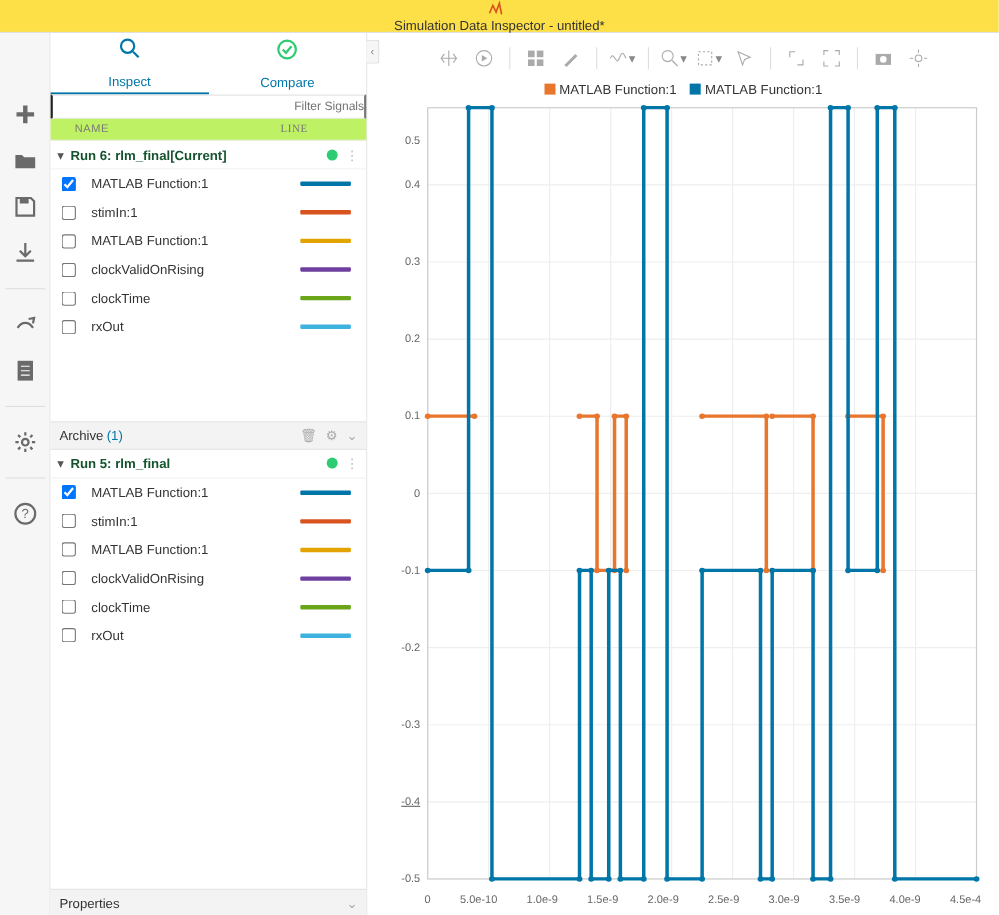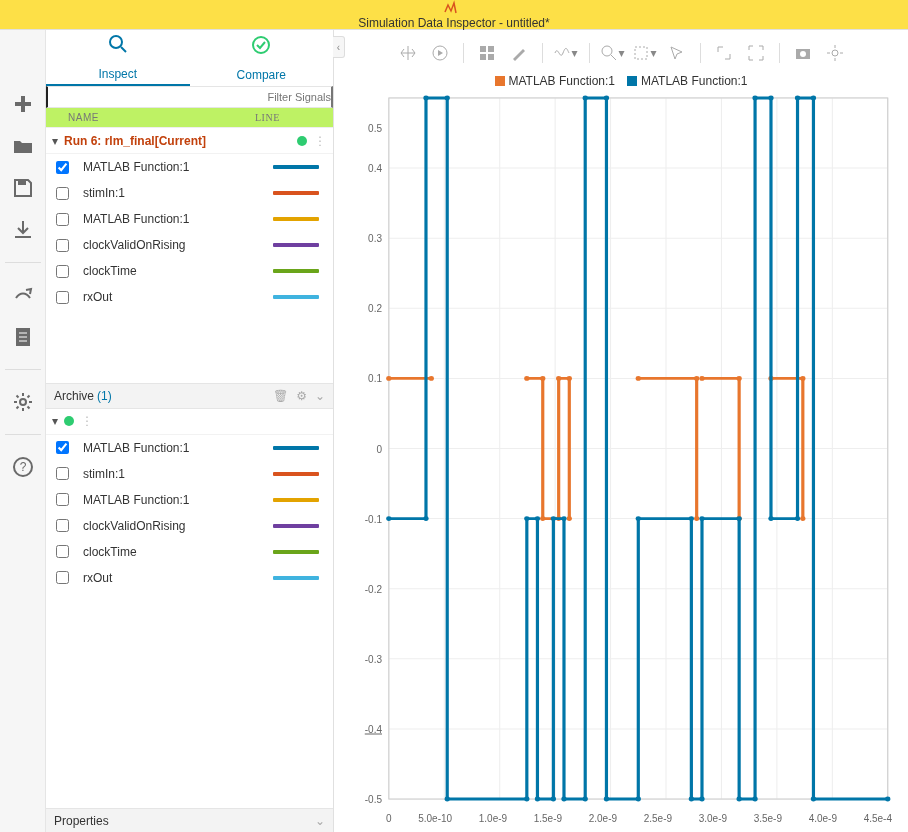--- a/index.html
+++ b/index.html
@@ -16,21 +16,21 @@
 .tabs { display: flex; height: 56px; }
 .tabs .tab { flex: 1; display: flex; flex-direction: column; align-items: center; justify-content: center; gap: 12px; color: #0076a8; font-size: 12px; }
 .tabs .tab.active { border-bottom: 2px solid #0076a8; }
 .tabs .tab .tabicon { width: 22px; height: 22px; display:flex; align-items:center; justify-content:center; }
 .filter { height: 22px; border-bottom: 1px solid #e5e5e5; border-top: 1px solid #e5e5e5; padding: 0 0; display:flex; align-items:center; color:#888; font-size: 11px; text-align: right; }
 .hdr { display:flex; height: 20px; align-items:center; background:#bef264; border-bottom:1px solid #eee; color:#777; font-size:10px; letter-spacing:0.5px; }
 .hdr .col-name { flex:1; padding-left: 22px; }
 .hdr .col-line { width: 78px; font-family: Liberation Serif, serif; }
 .runrow { display:flex; align-items:center; height: 26px; padding: 0 6px; border-bottom:1px solid #f2f2f2; }
 .runrow .chev { width:12px; color:#555; }
-.runrow .runlabel { flex:1; font-weight:bold; font-size:12px; color:#c2410c; }
+.runrow .runlabel { flex:1; font-weight:bold; font-size:12px; color:#14532d; }
 .runrow .statusdot { width:10px; height:10px; border-radius:50%; background:#2ecc71; margin-right:6px; }
 .runrow .more { color:#bbb; width:14px; text-align:center; }
 .sigrow { display:flex; align-items:center; height:26px; padding-left: 10px; }
 .sigrow input[type=checkbox] { width:13px; height:13px; margin-right: 14px; }
 .sigrow .signame { flex:1; font-size:12px; color:#333; }
 .sigrow .lineswatch { width:46px; height:4px; border-radius:1px; margin-right:14px; }
 .archivebar { height:26px; background:#f3f3f3; border-top:1px solid #e5e5e5; border-bottom:1px solid #e5e5e5; display:flex; align-items:center; padding:0 8px; color:#333; }
 .archivebar .count { color:#0076a8; margin-left:3px; }
 .archivebar .aright { margin-left:auto; display:flex; gap:8px; color:#aaa; }
 .propsbar { height:24px; background:#f3f3f3; border-top:1px solid #e5e5e5; display:flex; align-items:center; padding:0 8px; color:#333; }
@@ -204,20 +204,21 @@
       <span>Archive</span>
       <span class="count">(1)</span>
       <div class="aright">
         <span>🗑</span>
         <span>⚙</span>
         <span>⌄</span>
       </div>
     </div>
     <div class="runrow">
       <span class="chev">▾</span>
+      <span class="runlabel">Run 5: rlm_final</span>
       <span class="statusdot"></span>
       <span class="more">⋮</span>
     </div>
     <div id="arc-sigs">
         <div class="sigrow">
           <input type="checkbox" checked="" style="">
       <span class="signame">MATLAB Function:1</span>
       <span class="lineswatch" style="background:#0076a8"></span>
         </div>
         <div class="sigrow">

